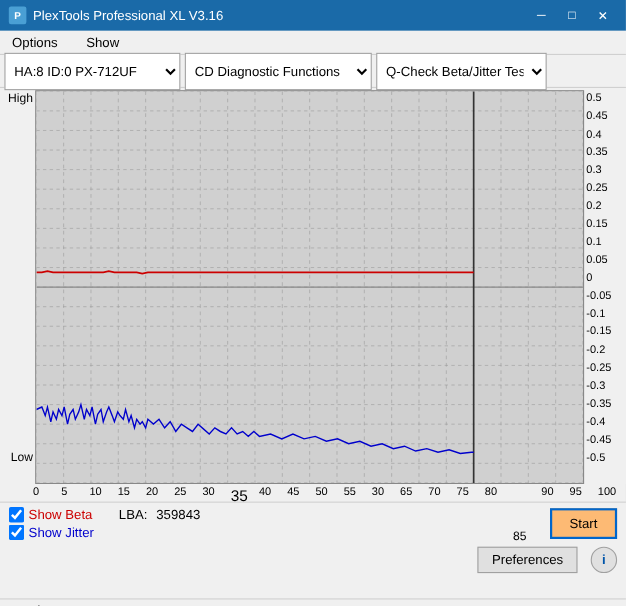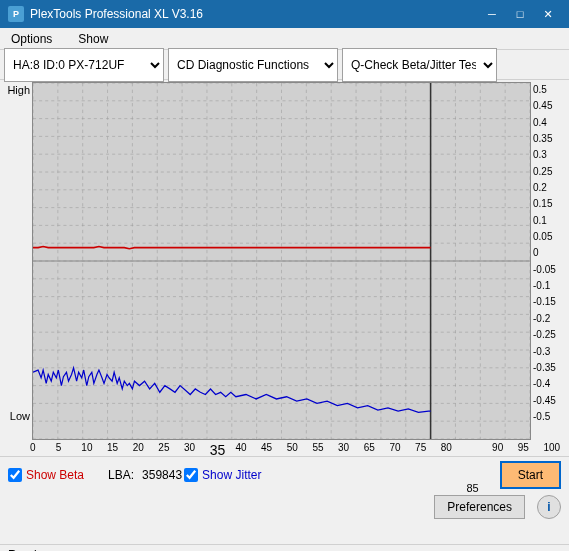--- a/index.html
+++ b/index.html
@@ -354,21 +354,21 @@
   <span class="x-label" style="font-size:10px;">75</span>
   <span class="x-label" style="font-size:10px;">80</span>
   <span class="x-label" style="font-size:11px;margin-top:40px;">85</span>
   <span class="x-label" style="font-size:10px;">90</span>
   <span class="x-label" style="font-size:10px;">95</span>
   <span class="x-label" style="font-size:10px;">100</span>
 </div>
 
 <div class="bottom-panel">
   <div class="bottom-main-row">
-    <div style="display:flex;flex-direction:row;gap:2px;">
+    <div style="display:flex;flex-direction:column;gap:2px;">
       <div class="checkbox-row">
         <input type="checkbox" id="show-beta" checked="" style="">
         <label for="show-beta" class="show-beta-label">Show Beta</label>
         <span style="margin-left:20px;">LBA:</span>
         <span style="margin-left:4px;">359843</span>
       </div>
       <div class="checkbox-row">
         <input type="checkbox" id="show-jitter" checked="" style="">
         <label for="show-jitter" class="show-jitter-label">Show Jitter</label>
       </div>

